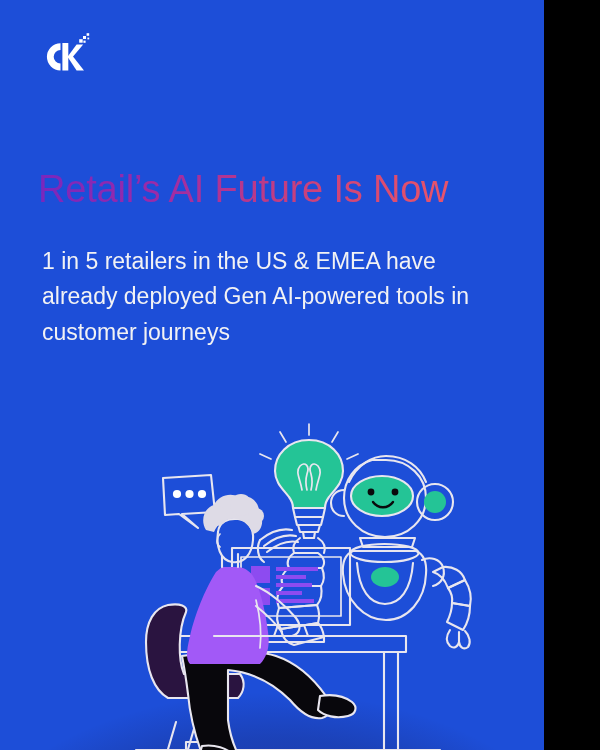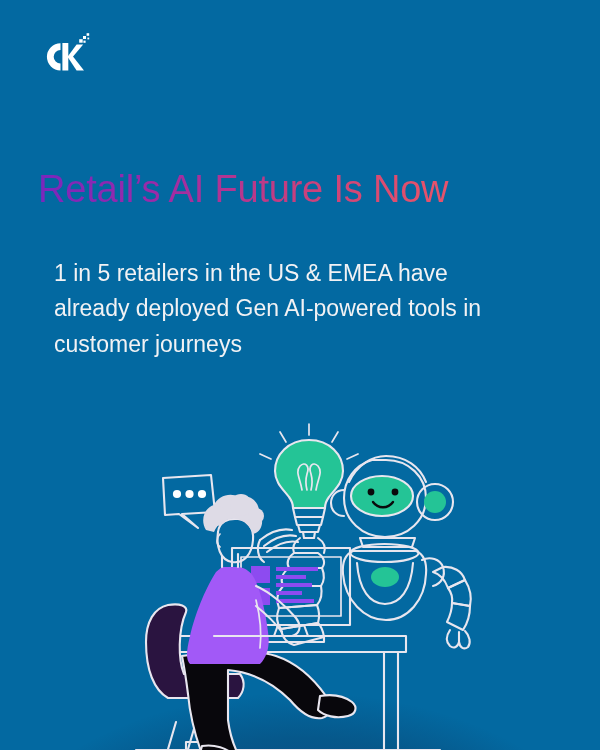--- a/index.html
+++ b/index.html
@@ -3,23 +3,23 @@
 <meta charset="utf-8">
 <title>Retail's AI Future Is Now</title>
 <style>
   html, body {
     margin: 0;
     padding: 0;
     background: #000000;
   }
   #page {
     position: relative;
-    width: 600px;
+    width: 544px;
     height: 750px;
-    background: #0369a1;
+    background: #1d4ed8;
     overflow: hidden;
     font-family: "Liberation Sans", sans-serif;
     -webkit-font-smoothing: antialiased;
   }
   
   #bg-glow {
     position: absolute;
     left: 50%;
     top: 640px;
     width: 820px;
@@ -63,21 +63,21 @@
     -webkit-background-clip: text;
     background-clip: text;
     color: transparent;
     -webkit-text-fill-color: transparent;
   }
   #subhead {
     position: absolute;
     left: 38px;
     top: 240px;
     width: 460px;
-    margin: 16px;
+    margin: 4px;
     font-size: 23px;
     font-weight: 400;
     line-height: 1.54;
     color: #f2f2f4;
   }
 
   
   #illustration {
     position: absolute;
     left: 110px;

